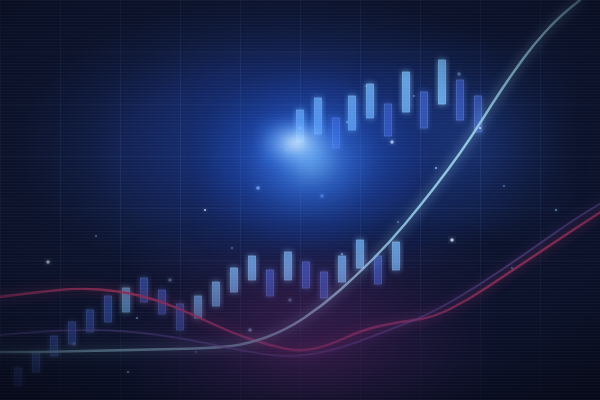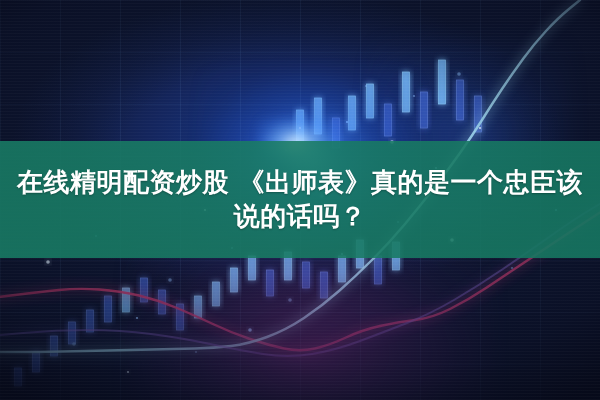--- a/index.html
+++ b/index.html
@@ -235,17 +235,14 @@
         <circle cx="290" cy="300" r="1.8" fill="#8fc4ff" opacity="0.5" filter="url(#softglow)"></circle>
       </g>
   </svg>
 
   <div class="bloom-magenta"></div>
   <div class="bloom-core"></div>
   <div class="bloom-core2"></div>
   <div class="bg-vignette"></div>
   <div class="scan"></div>
 
-  <div class="banner" id="banner" style="top: 141px; height: 117px;">
-    <div class="banner-text">在线精明配资炒股 《出师表》真的是一个忠臣该说的话吗？</div>
-  </div>
 
 </div>
 
 </body></html>

